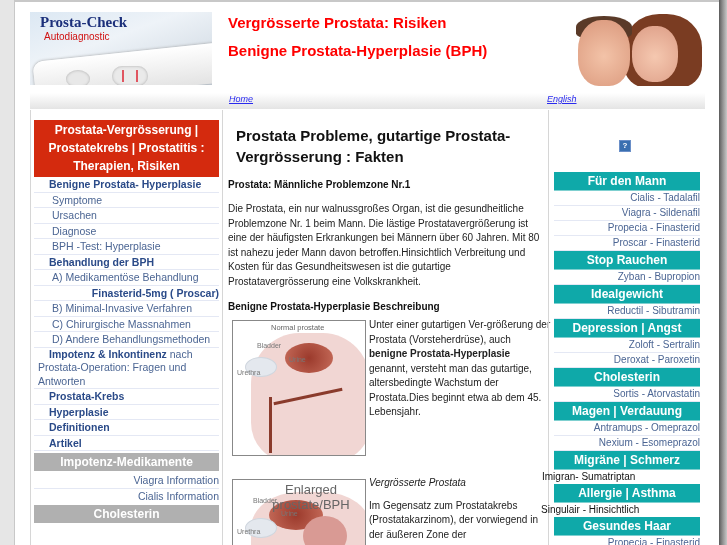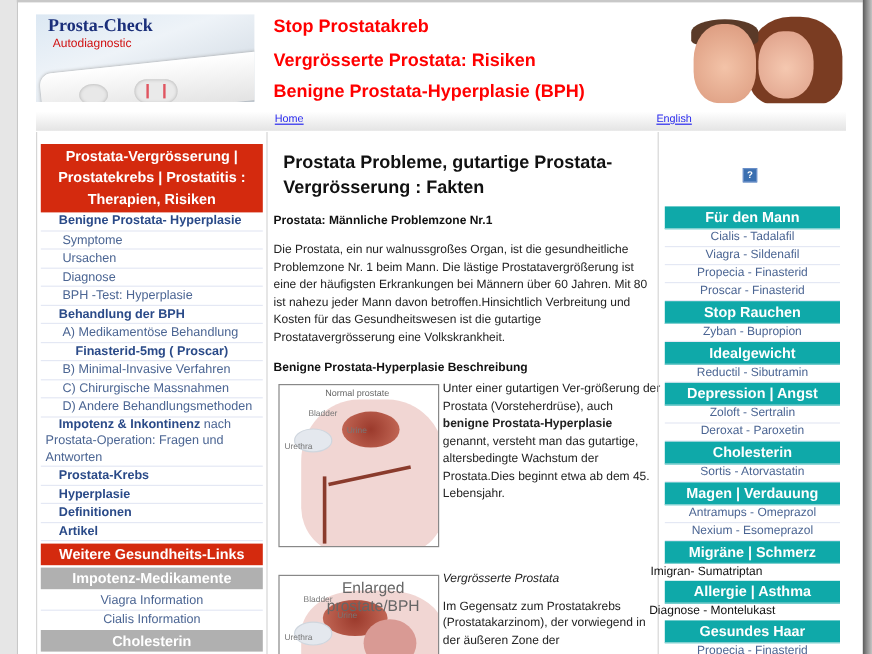--- a/index.html
+++ b/index.html
@@ -47,34 +47,35 @@
   }
   .face1 { position:absolute; left:12px; top:8px; width:52px; height:66px; border-radius:45% 45% 40% 40%; background:radial-gradient(circle at 50% 55%,#f3c3a8,#d9967a); }
   .hair1 { position:absolute; left:10px; top:4px; width:56px; height:22px; border-radius:50% 50% 20% 20%; background:#5a3a28; }
   .face2 { position:absolute; left:66px; top:14px; width:46px; height:56px; border-radius:45%; background:radial-gradient(circle at 50% 55%,#f5c8b0,#dc9c85); }
   .hair2 { position:absolute; left:58px; top:2px; width:78px; height:74px; border-radius:45% 45% 30% 30%; background:#7a3c22; }
 
   .navbar {
     position:absolute; left:30px; top:93px; width:675px; height:16px;
     background:linear-gradient(#ffffff,#e4e4e4);
     font-size:9px;
+    font-style:italic;
   }
   .navbar a { position:absolute; top:1px; color:#2a2aee; text-decoration:underline; }
 
   
   .leftbar { position:absolute; left:30px; top:110px; width:191px; height:435px; border-right:1px solid #d6d6d6; border-left:1px solid #d6d6d6; }
   .lb-head {
     margin:10px 3px 0 3px; background:#d42a0e; color:#fff; font-weight:bold; font-size:12px;
     text-align:center; line-height:18px; padding:1px 2px 2px;
   }
   .lb-item { margin:0 3px; border-bottom:1px solid #e4e8f4; font-size:10.5px; line-height:14.5px; color:#4b6593; }
   .lb-item.bold { font-weight:bold; color:#2a4a88; }
   .lb-item.indent1 { padding-left:15px; }
   .lb-item.indent2 { padding-left:18px; }
-  .lb-item.center { text-align:center; }
+  .lb-item.center { text-align:right; }
   .lb-item .plain { font-weight:normal; color:#4b6593; }
   .lb-red { margin:2px 3px 2px; background:#d42a0e; color:#fff; font-weight:bold; font-size:12px; text-align:center; line-height:18px; }
   .lb-grey { margin:2px 3px 2px; background:#b0b0b0; color:#fff; font-weight:bold; font-size:12px; text-align:center; line-height:18px; }
 
   
   .main { position:absolute; left:228px; top:110px; width:320px; }
   .main h1 { margin:15px 0 0 0; font-size:15px; line-height:21px; color:#111; font-weight:bold; padding-left:8px; text-indent:0; }
   .main h1 span { display:block; margin-left:-8px; }
   .main .sub { margin-top:12px; font-size:10px; font-weight:bold; color:#111; }
   .main p { margin:12px 0 0 0; font-size:10px; line-height:14.5px; color:#222; }
@@ -85,42 +86,41 @@
   .fig .blad { position:absolute; background:radial-gradient(circle,#9b3a2c,#c76d5b); border-radius:50%; }
   .fig .bone { position:absolute; background:#e4e8ee; border-radius:50%; border:1px solid #cfd6de; }
   .figtext { position:absolute; font-size:10px; line-height:14.5px; color:#222; }
   .figtext .cap { font-style:italic; margin-bottom:8px; }
 
   
   .rightbar { position:absolute; left:548px; top:110px; width:157px; height:435px; border-left:1px solid #d6d6d6; }
   .qicon { position:absolute; left:70px; top:30px; width:10px; height:10px; background:#3a6fb0; color:#fff; font-size:8px; line-height:10px; text-align:center; font-weight:bold; border:1px solid #6a8fc8; }
   .rb-list { position:absolute; left:5px; top:62px; width:146px; }
   .rb-head { background:#0fa9a9; color:#fff; font-weight:bold; font-size:12px; text-align:center; line-height:18px; border-bottom:1px solid #7fd0d0; }
-  .rb-item { font-size:10px; line-height:14px; color:#4b6593; text-align:center; border-bottom:1px solid #e4e8f4; }
+  .rb-item { font-size:10px; line-height:14px; color:#4b6593; text-align:right; border-bottom:1px solid #e4e8f4; }
   .rb-item.dark { color:#111; text-align:left; margin-left:-8px; border-bottom:none; white-space:nowrap; }
 </style>
 </head>
 <body>
 
 <div class="page"></div>
 <div class="top-border"></div>
 <div class="right-shadow"></div>
 
 <div class="logo">
   <span class="strip"></span>
   <span class="well1"></span>
   <span class="well2"></span>
   <span class="line1"></span>
   <span class="line2"></span>
   <span class="brand">Prosta-Check</span>
   <span class="sub">Autodiagnostic</span>
 </div>
 
 <div class="headlines">
-  <div>Stop Prostatakreb</div>
   <div>Vergrösserte Prostata: Risiken</div>
   <div>Benigne Prostata-Hyperplasie (BPH)</div>
 
 </div>
 
 <div class="couple">
   <div class="hair2"></div>
   <div class="face2"></div>
   <div class="hair1"></div>
   <div class="face1"></div>
@@ -144,21 +144,20 @@
   <div class="lb-item indent2">B) Minimal-Invasive Verfahren</div>
   <div class="lb-item indent2">C) Chirurgische Massnahmen</div>
   <div class="lb-item indent2">D) Andere Behandlungsmethoden</div>
   <div class="lb-item" style="padding-left:4px;line-height:13.5px;">
     <span style="padding-left:11px;font-weight:bold;color:#2a4a88;">Impotenz &amp; Inkontinenz</span><span class="plain"> nach Prostata-Operation: Fragen und Antworten</span>
   </div>
   <div class="lb-item bold indent1">Prostata-Krebs</div>
   <div class="lb-item bold indent1">Hyperplasie</div>
   <div class="lb-item bold indent1">Definitionen</div>
   <div class="lb-item bold indent1">Artikel</div>
-  <div class="lb-red">Weitere Gesundheits-Links</div>
   <div class="lb-grey">Impotenz-Medikamente</div>
   <div class="lb-item center">Viagra Information</div>
   <div class="lb-item center" style="border-bottom:none">Cialis Information</div>
   <div class="lb-grey">Cholesterin</div>
 </div>
 
 <div class="main">
   <h1>
       <span style="margin-left:0;padding-left:0;">Prostata Probleme, gutartige Prostata-Vergrösserung : Fakten</span>
     </h1>
@@ -213,18 +212,18 @@
     <div class="rb-item">Zoloft - Sertralin</div>
     <div class="rb-item">Deroxat - Paroxetin</div>
     <div class="rb-head">Cholesterin</div>
     <div class="rb-item">Sortis - Atorvastatin</div>
     <div class="rb-head">Magen | Verdauung</div>
     <div class="rb-item">Antramups - Omeprazol</div>
     <div class="rb-item">Nexium - Esomeprazol</div>
     <div class="rb-head">Migräne | Schmerz</div>
     <div class="rb-item dark" style="margin-left:-12px">Imigran- Sumatriptan</div>
     <div class="rb-head">Allergie | Asthma</div>
-    <div class="rb-item dark" style="margin-left:-13px">Diagnose - Montelukast</div>
+    <div class="rb-item dark" style="margin-left:-13px">Singulair - Hinsichtlich</div>
     <div class="rb-head">Gesundes Haar</div>
     <div class="rb-item">Propecia - Finasterid</div>
 
   </div>
 </div>
 
 </body></html>

